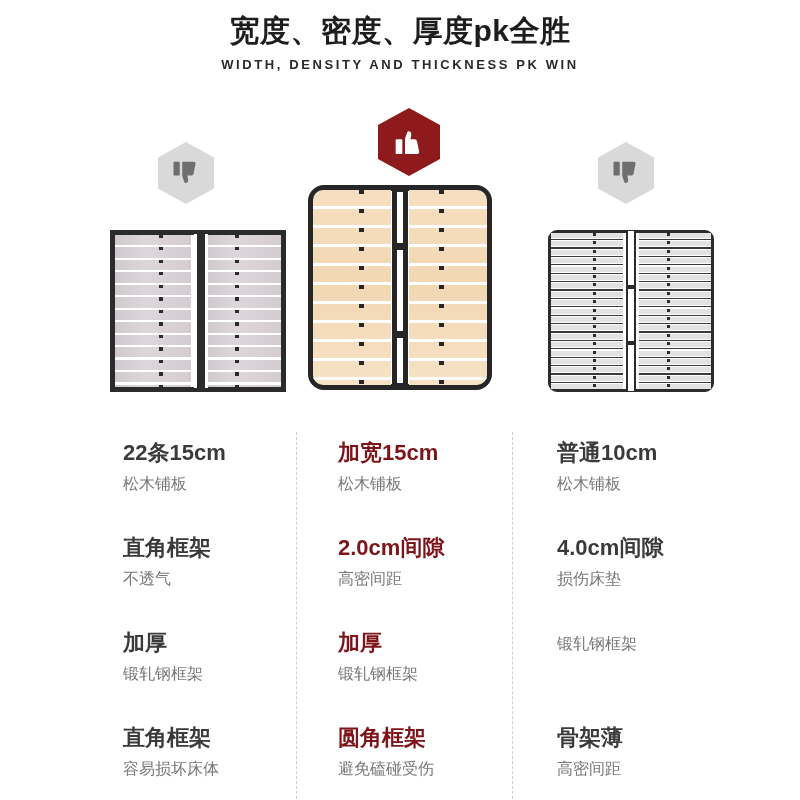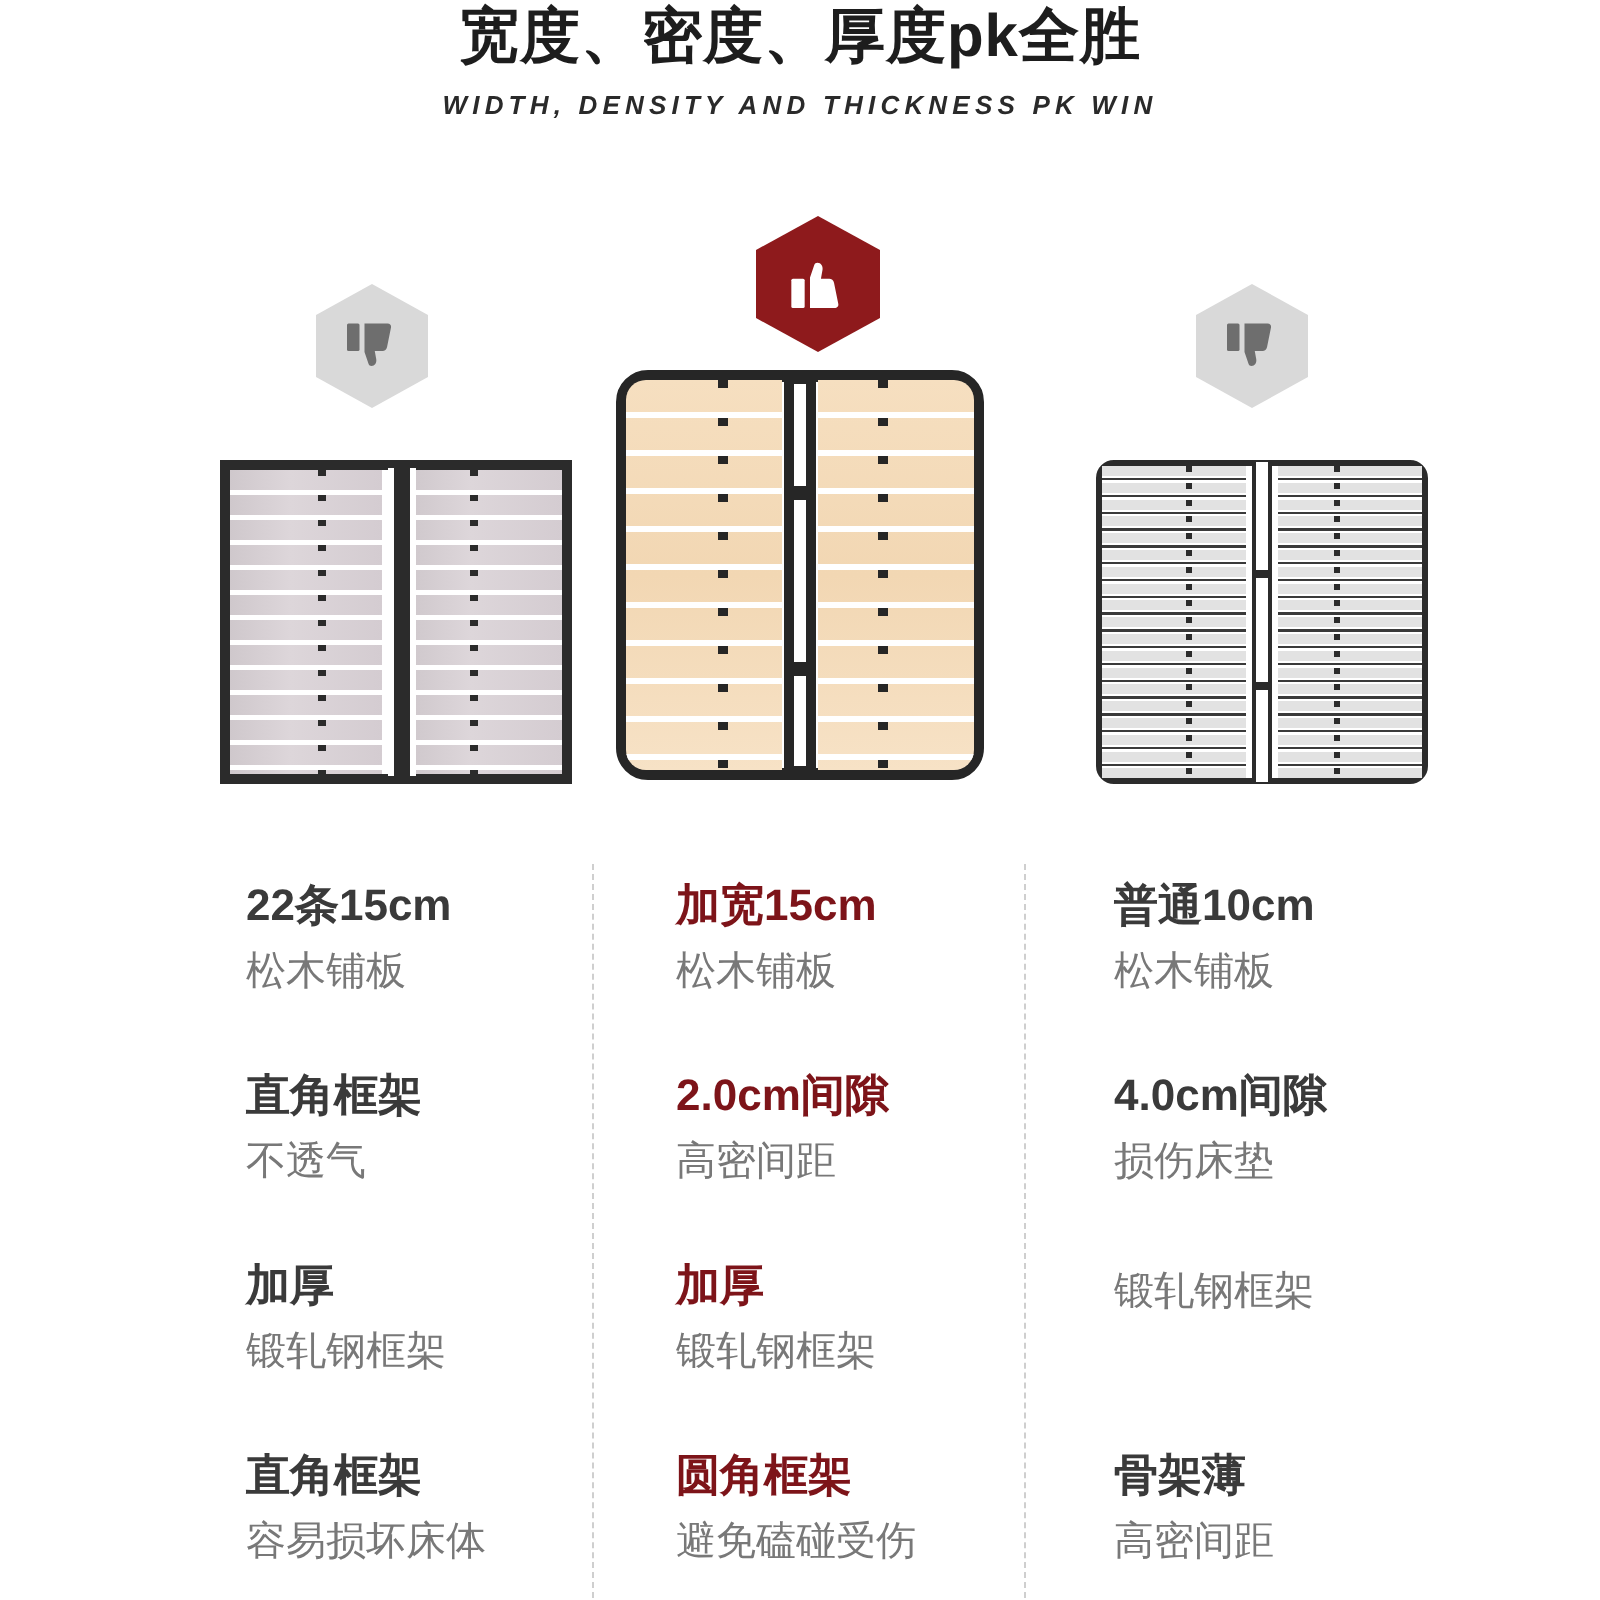--- a/index.html
+++ b/index.html
@@ -15,37 +15,37 @@
     overflow: hidden;
     -webkit-font-smoothing: antialiased;
   }
 
   
   .header {
     position: absolute;
     top: 0; left: 0;
     width: 800px;
     text-align: center;
+    padding-top: 12px;
   }
   .title-cn {
     font-size: 30px;
     font-weight: 700;
     color: #1d1d1d;
     letter-spacing: 0.5px;
     line-height: 1.25;
     white-space: nowrap;
   }
   .title-en {
     font-size: 13px;
     font-weight: 700;
     color: #2a2a2a;
     letter-spacing: 2.6px;
     margin-top: 7px;
     white-space: nowrap;
-    font-style: italic;
   }
 
   
   .badge {
     position: absolute;
     width: 62px;
     height: 68px;
   }
   .hex {
     position: absolute;
@@ -230,21 +230,21 @@
 
   .cell .main {
     font-size: 22px;
     font-weight: 700;
     color: #3a3a3a;
     line-height: 1.35;
     white-space: nowrap;
   }
   .cell .main.hl { color: #7d1419; }
   .cell .sub {
-    font-size: 20px;
+    font-size: 16px;
     font-weight: 400;
     color: #787878;
     line-height: 1.35;
     margin-top: 5px;
     white-space: nowrap;
   }
 </style>
 </head>
 <body>
 

